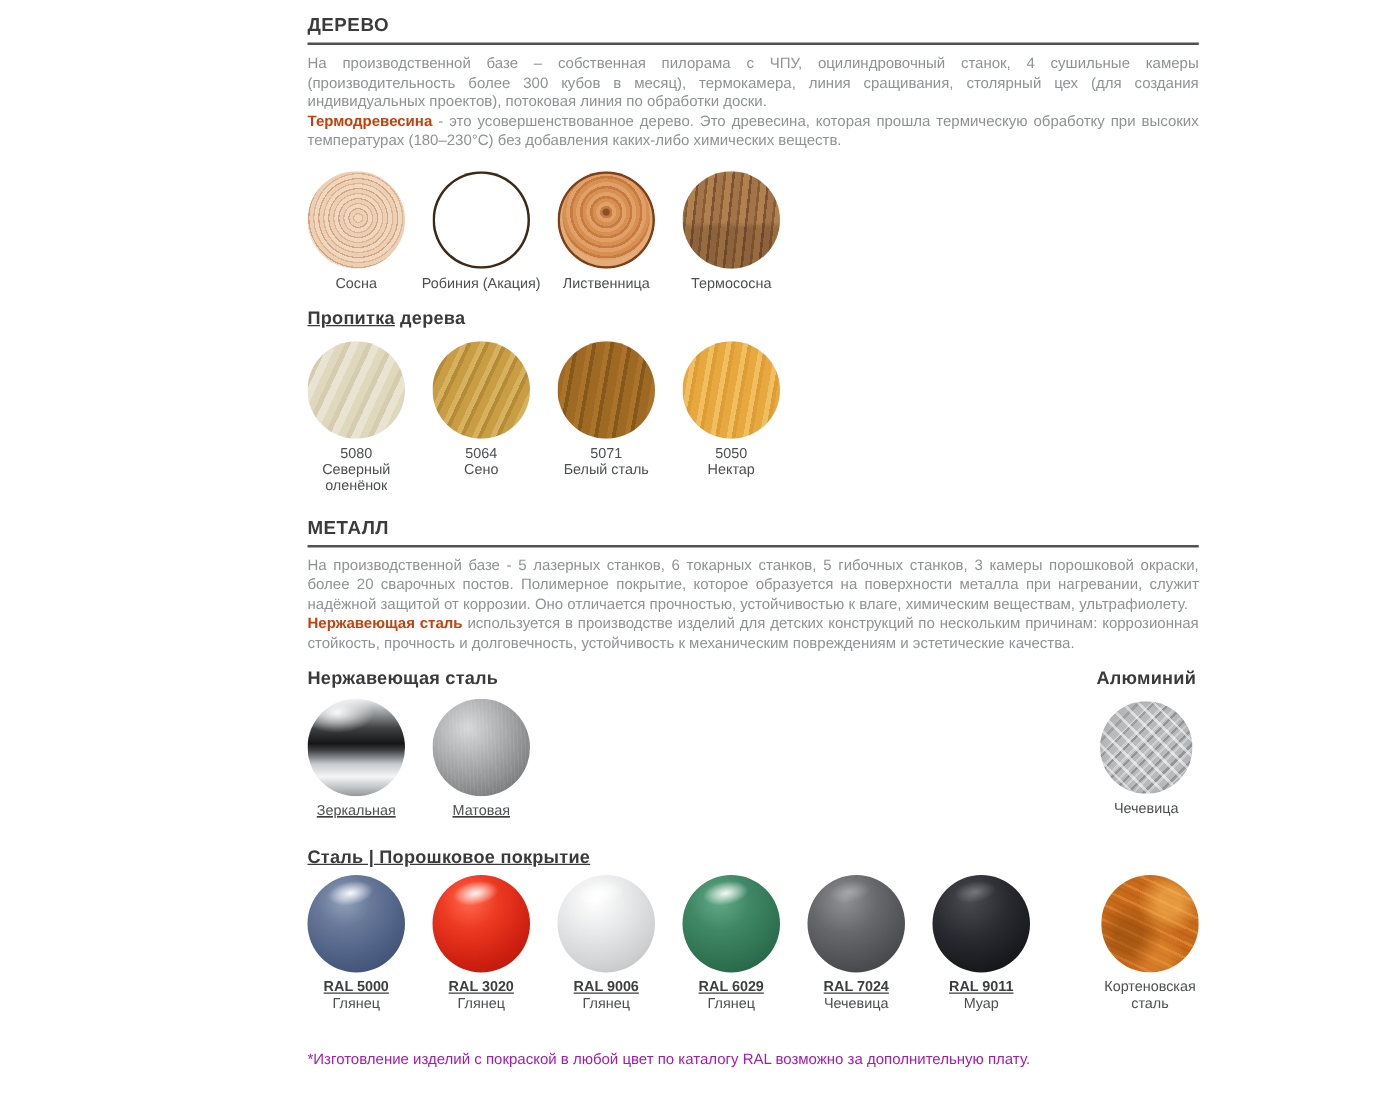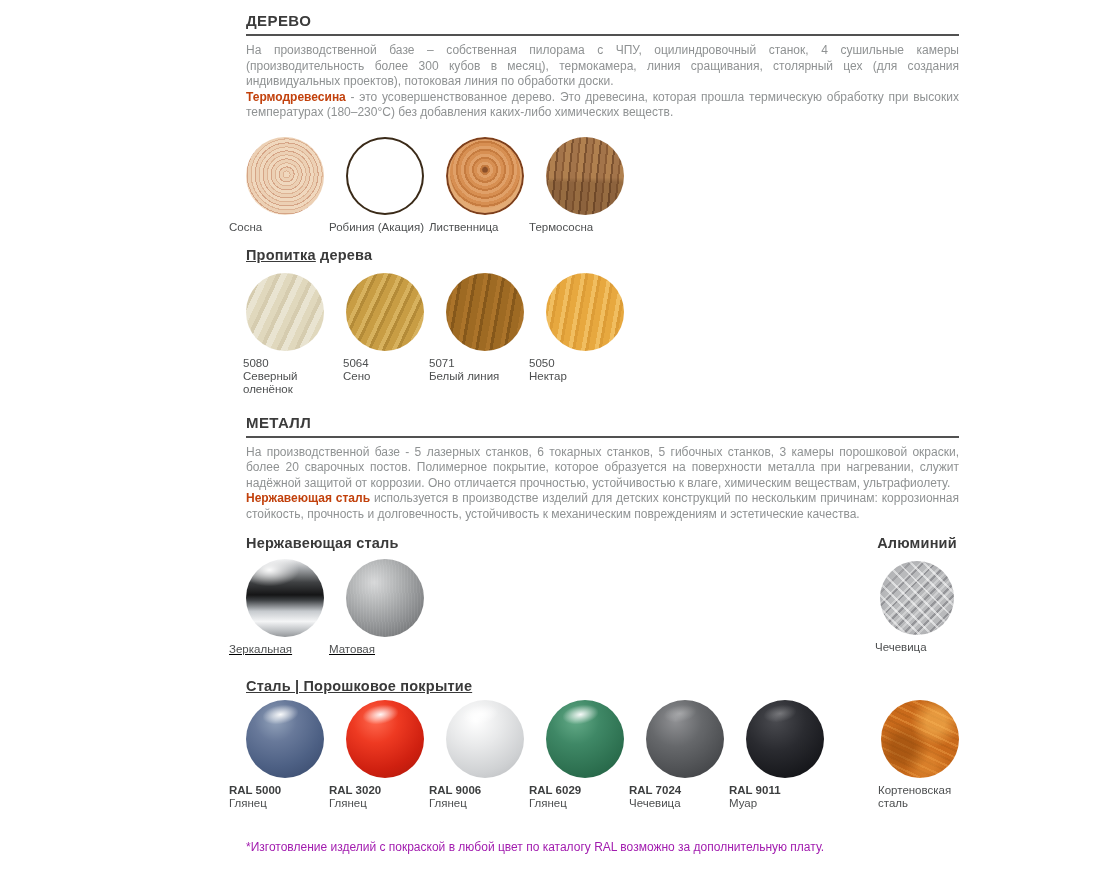--- a/index.html
+++ b/index.html
@@ -30,24 +30,24 @@
   .para .lead{font-weight:bold;color:#c2410c;}
   .para-block{margin-top:7px;}
   
   .swatch-row{display:flex;gap:22px;}
   .swatch{width:78px;display:flex;flex-direction:column;align-items:center;flex:0 0 auto;}
   .circle{
     width:78px;height:78px;border-radius:50%;flex:0 0 auto;
     position:relative;overflow:hidden;
   }
   .sw-label{
-    margin-top:6px;width:112px;
+    margin-top:6px;width:112px;text-align:center;
     font-size:11.5px;line-height:13px;color:#4d4f50;
   }
-  .sw-label .code{font-weight:bold;color:#3c3e3f;}
+  .sw-label .code{font-weight:bold;color:#3c3e3f;text-decoration:underline;}
   .sw-label.narrow{width:84px;}
   
   .glossy::before{
     content:"";position:absolute;left:20%;top:6%;width:48%;height:24%;
     border-radius:50%;transform:rotate(-10deg);
     background:radial-gradient(ellipse at center,rgba(255,255,255,.95) 0%,rgba(255,255,255,0) 70%);
   }
   .sheen::before{
     content:"";position:absolute;left:22%;top:7%;width:44%;height:22%;
     border-radius:50%;transform:rotate(-10deg);
@@ -180,21 +180,21 @@
         <div class="circle stain-5064"></div>
         <div class="sw-label narrow">
           <div>5064</div>
           <div>Сено</div>
         </div>
       </div>
       <div class="swatch">
         <div class="circle stain-5071"></div>
         <div class="sw-label">
           <div>5071</div>
-          <div>Белый линия</div>
+          <div>Белый сталь</div>
         </div>
       </div>
       <div class="swatch">
         <div class="circle stain-5050"></div>
         <div class="sw-label">
           <div>5050</div>
           <div>Нектар</div>
         </div>
       </div>
     </div>

